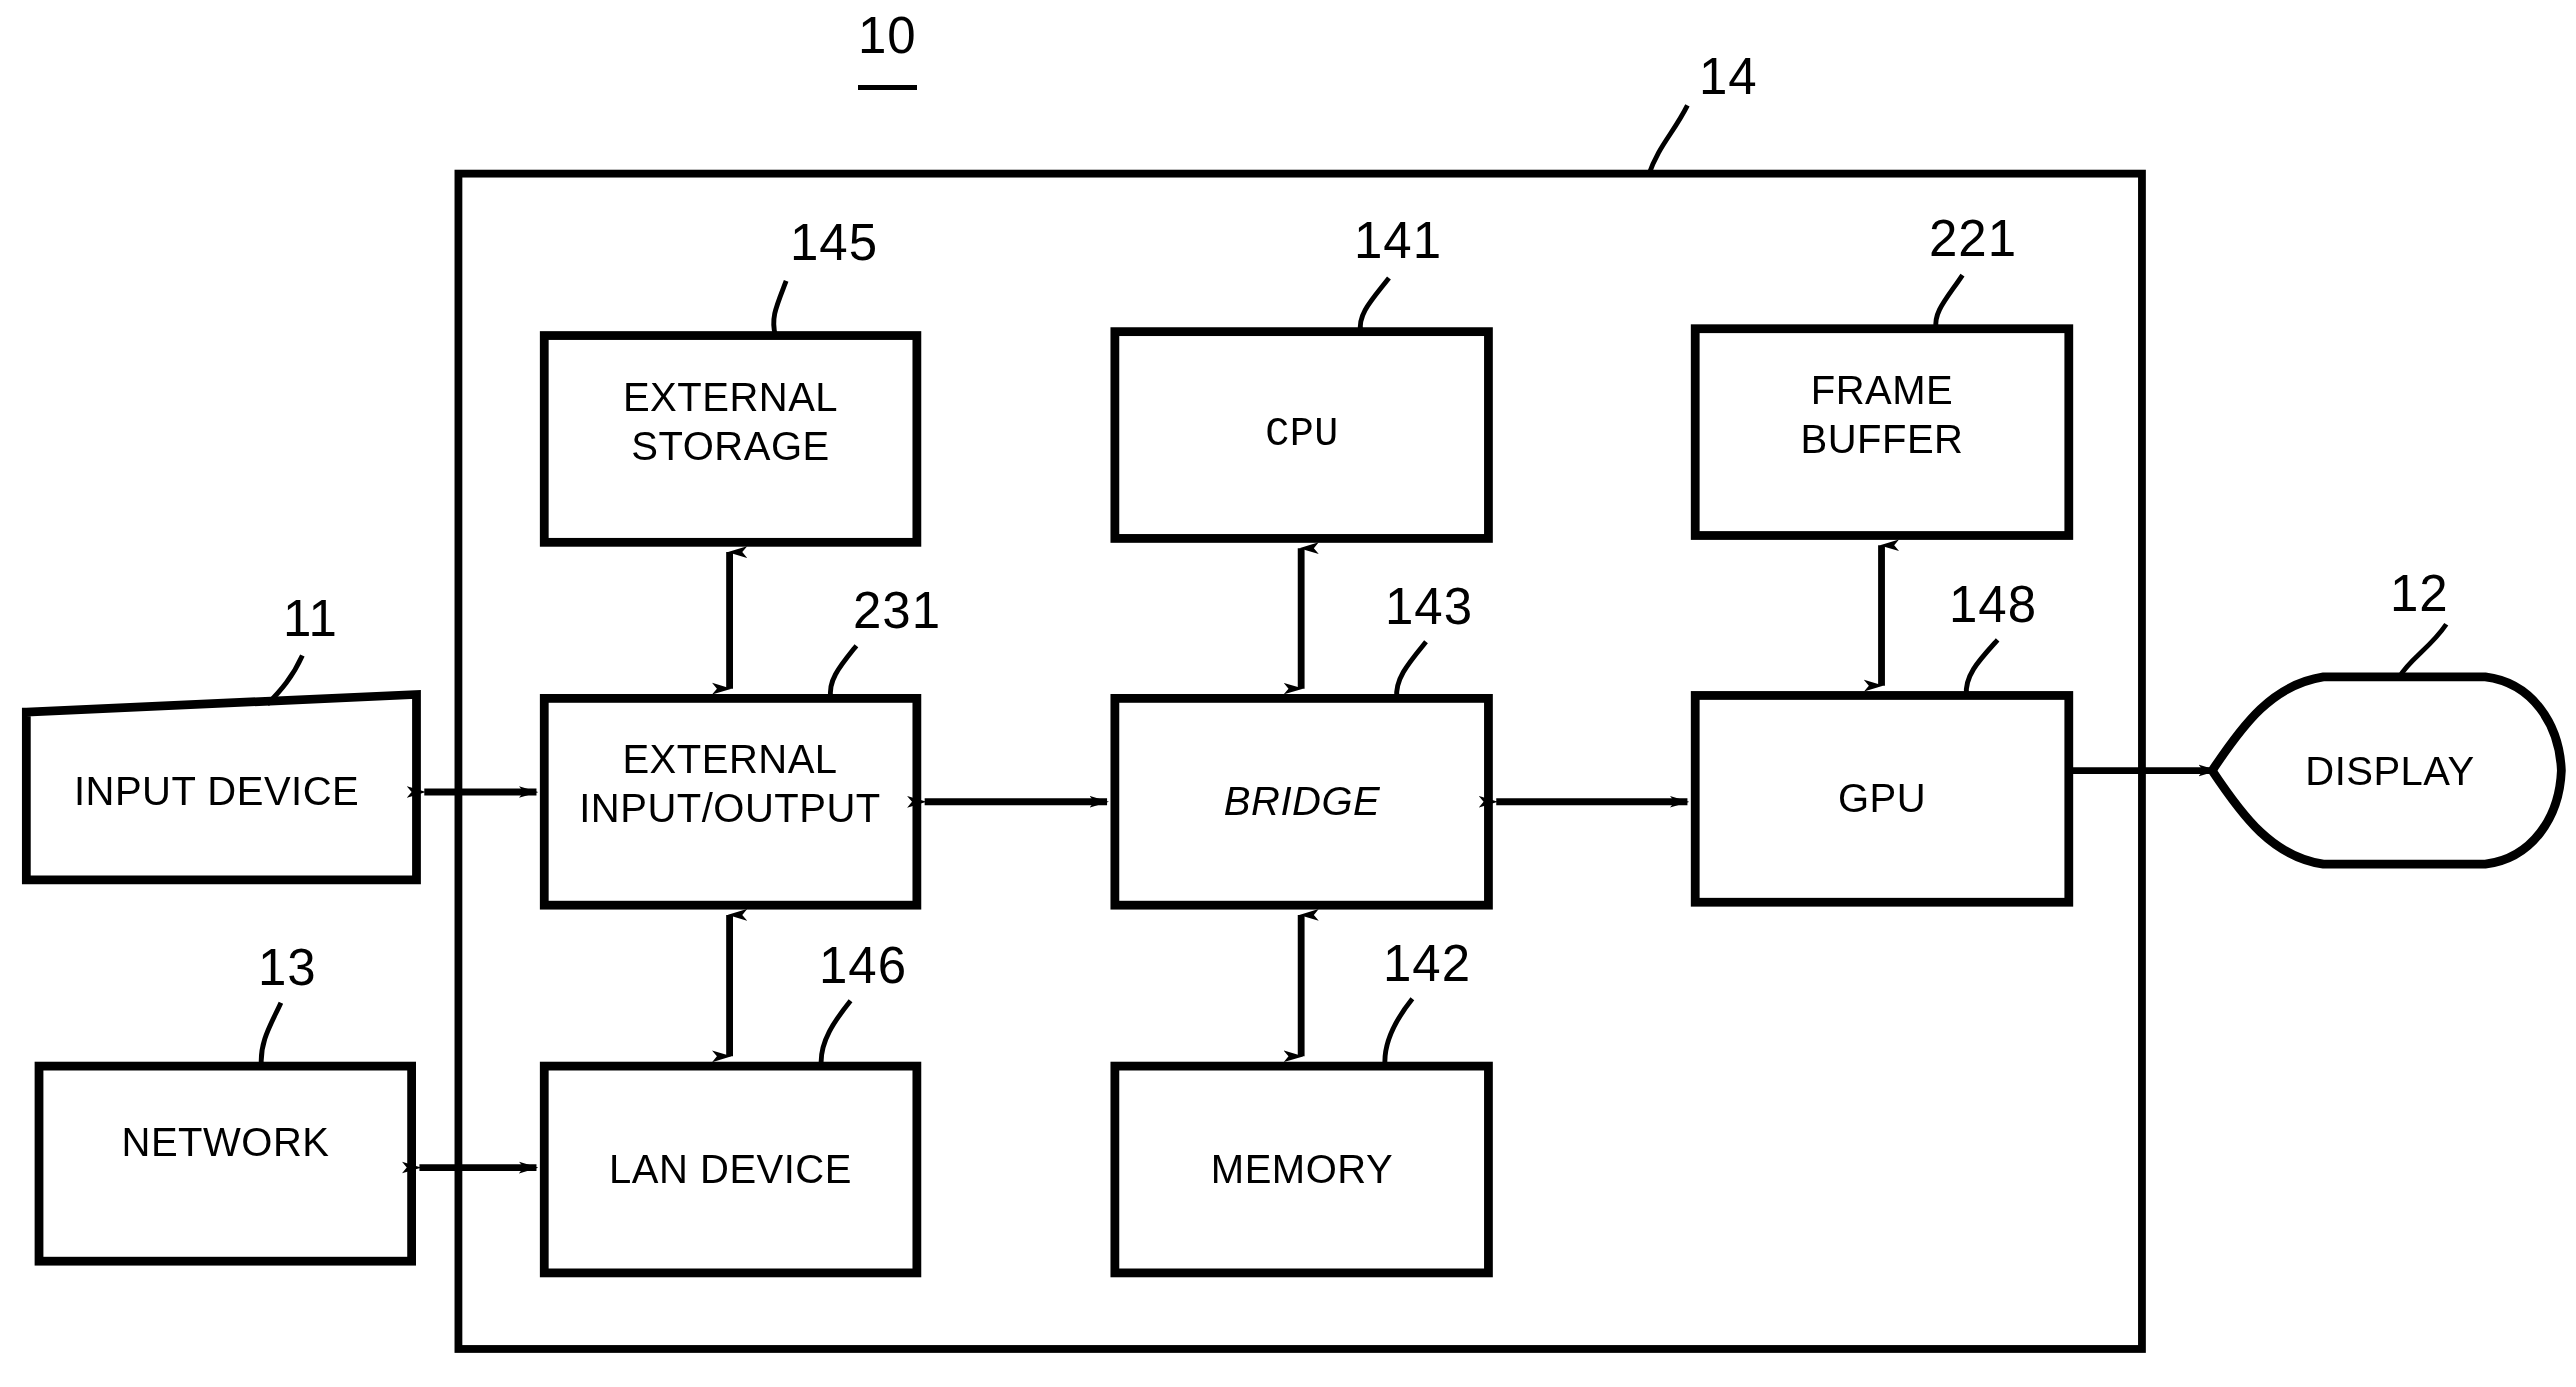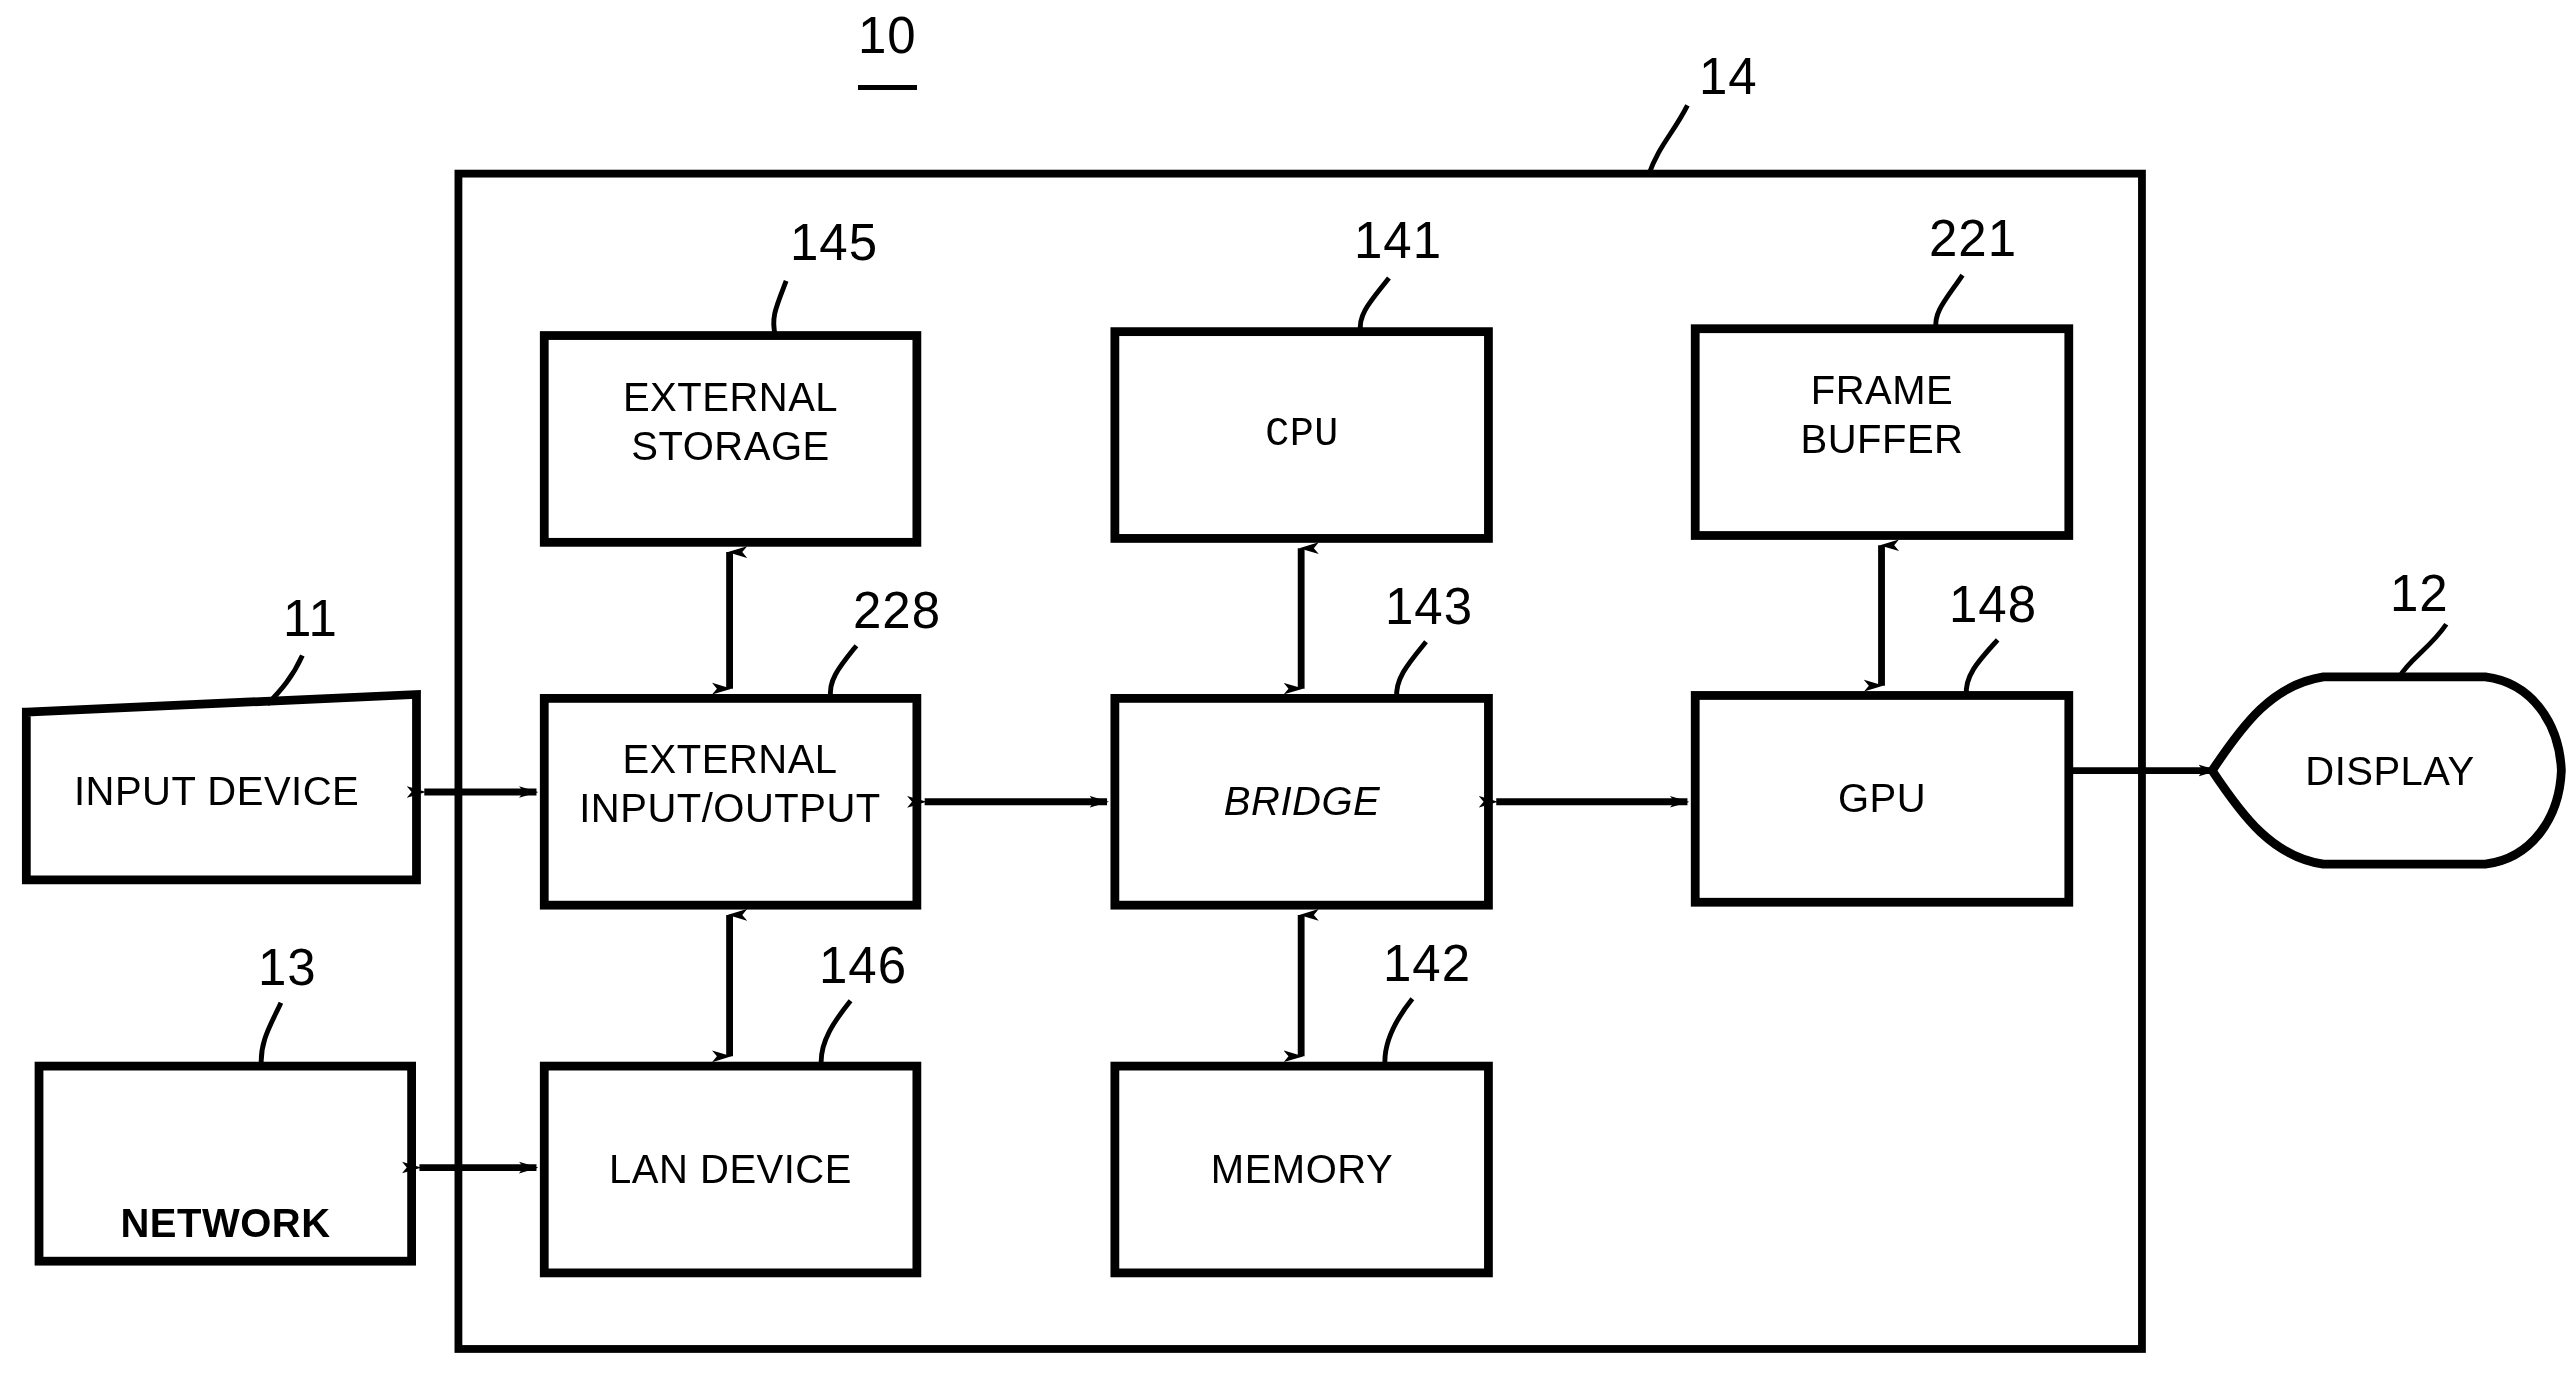--- a/index.html
+++ b/index.html
@@ -135,37 +135,37 @@
   <div class="blk-label" style="left:1115px; top:777px; width:374px;font-style:italic;">BRIDGE</div>
 
   <div class="blk-label" style="left:1695px; top:774px; width:374px;">GPU</div>
 
   <div class="blk-label" style="left:544px; top:1145px; width:373px;">LAN DEVICE</div>
 
   <div class="blk-label" style="left:1115px; top:1145px; width:374px;">MEMORY</div>
 
   <div class="blk-label" style="left:16.6px; top:767px; width:400px;">INPUT DEVICE</div>
 
-  <div class="blk-label" style="left:39px; top:1199px; width:373px;font-weight:bold;">NETWORK</div>
+  <div class="blk-label" style="left:39px; top:1118px; width:373px;">NETWORK</div>
 
   <div class="blk-label" style="left:2229px; top:747px; width:322px;">DISPLAY</div>
 
   <div class="ref-num underlined" style="left:858px; top:5.9px;">10</div>
 
   <div class="ref-num" style="left:1699px; top:47px;">14</div>
 
   <div class="ref-num" style="left:790px; top:213px;">145</div>
 
   <div class="ref-num" style="left:1354px; top:211px;">141</div>
 
   <div class="ref-num" style="left:1929px; top:209px;">221</div>
 
   <div class="ref-num" style="left:283px; top:589px;">11</div>
 
-  <div class="ref-num" style="left:853px; top:581px;">228</div>
+  <div class="ref-num" style="left:853px; top:581px;">231</div>
 
   <div class="ref-num" style="left:1385px; top:577px;">143</div>
 
   <div class="ref-num" style="left:1949px; top:575px;">148</div>
 
   <div class="ref-num" style="left:2390px; top:564px;">12</div>
 
   <div class="ref-num" style="left:258px; top:938px;">13</div>
 
   <div class="ref-num" style="left:819px; top:936px;">146</div>

